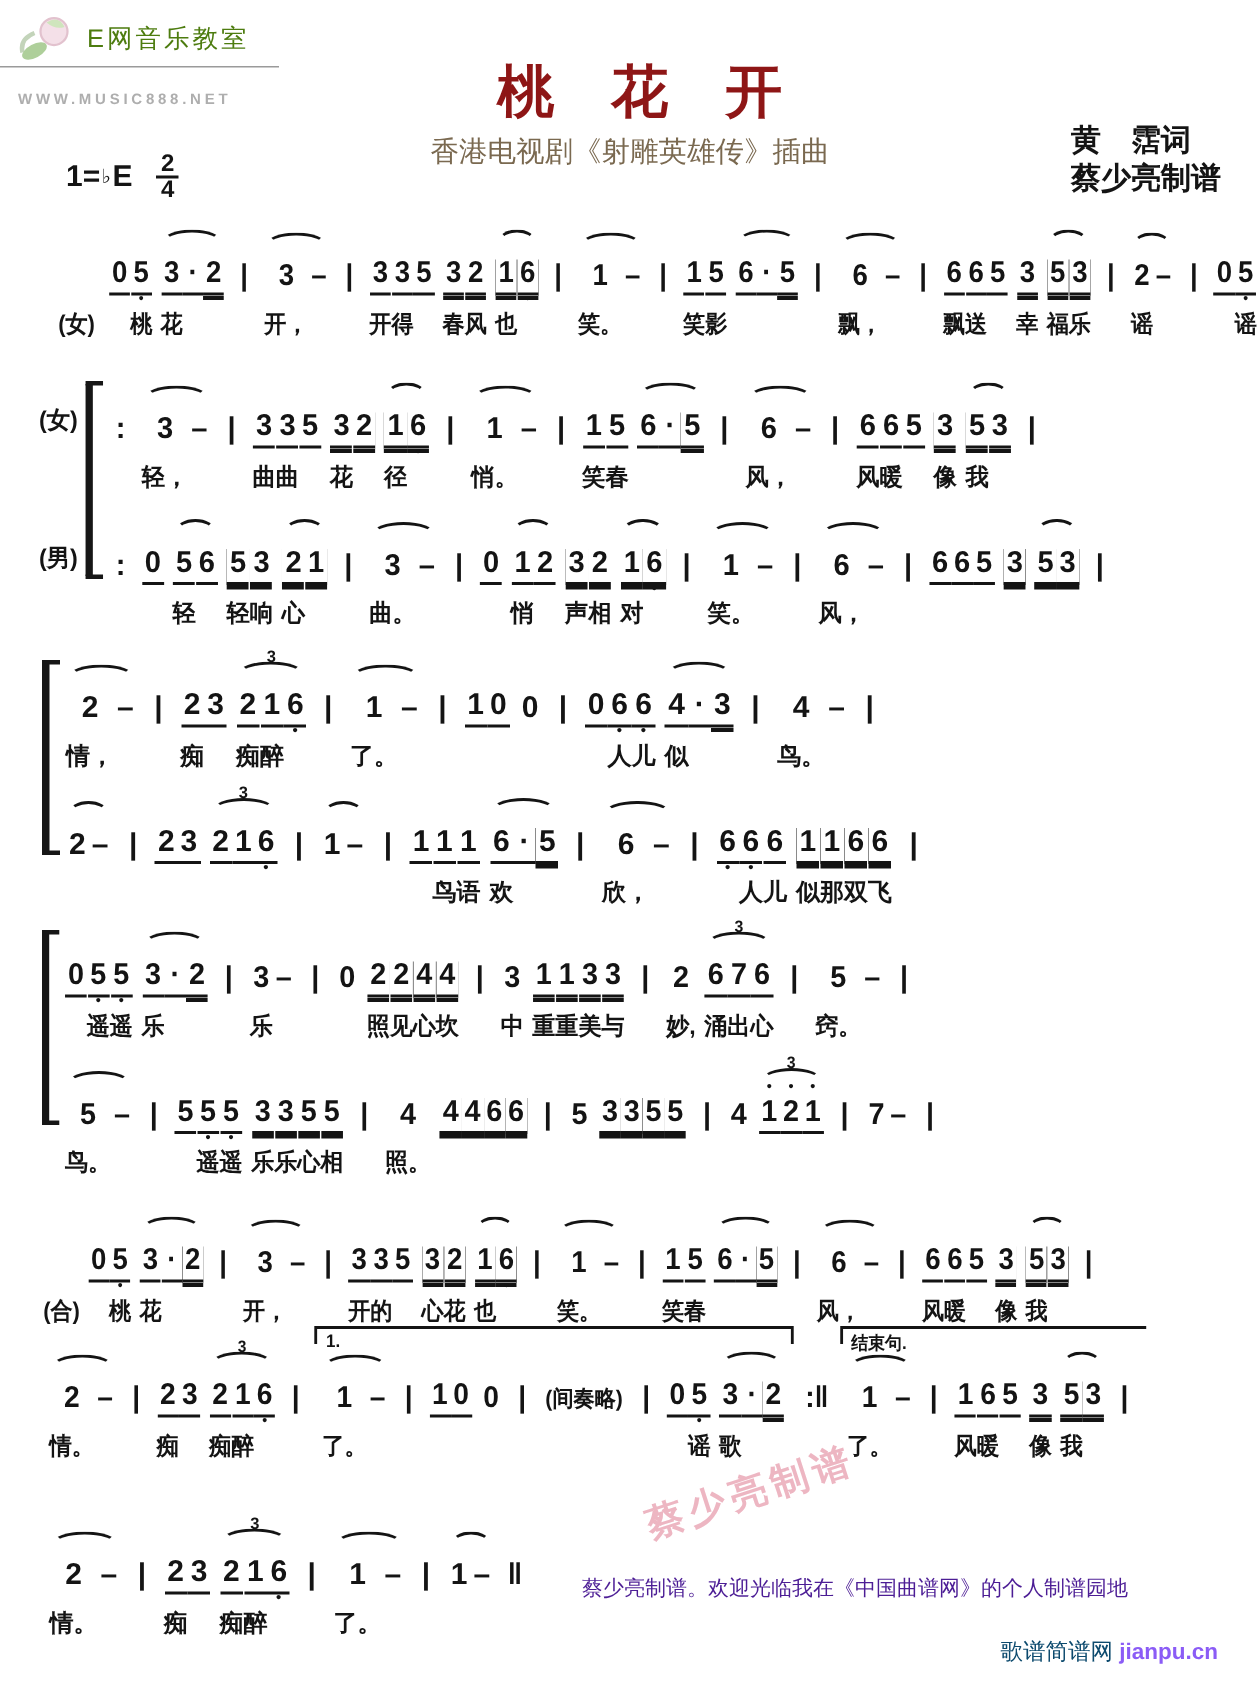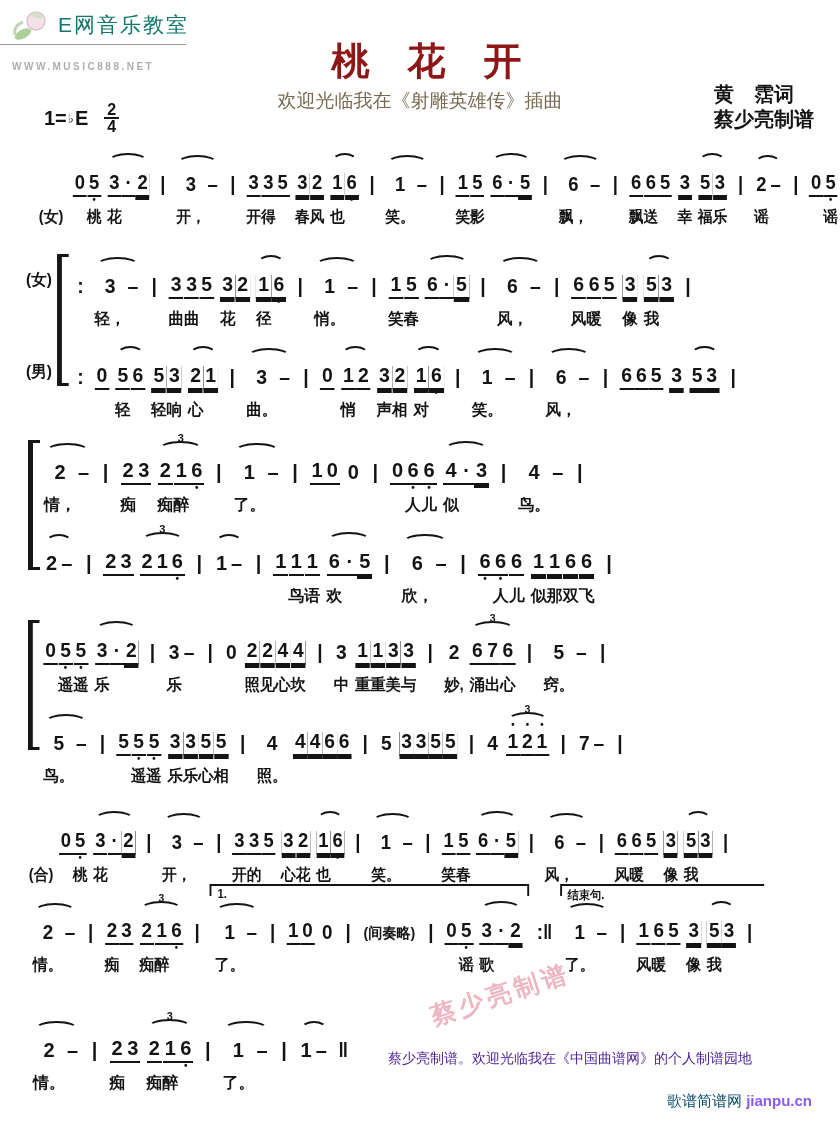--- a/index.html
+++ b/index.html
@@ -1,21 +1,21 @@
 <!DOCTYPE html>
 <html><head>
 <meta charset="utf-8">
 <style>
   html,body{margin:0;padding:0;background:#e8e8e8;}
   .page{width:840px;height:1126px;position:relative;background:#ffffff;overflow:hidden;
         font-family:"Liberation Sans","DejaVu Sans",sans-serif;color:#141414;margin:0 auto;}
   
   .logo{position:absolute;left:12px;top:8px;}
   .logo-row{display:flex;align-items:center;gap:4px;}
-  .logo-name{font-size:21px;color:#0f766e;letter-spacing:2px;font-weight:400;}
+  .logo-name{font-size:17px;color:#4d7c0f;letter-spacing:2px;font-weight:400;}
   .logo-line{width:186px;height:1px;background:#9a9a9a;margin:2px 0 4px -12px;}
   .logo-url{font-size:10px;letter-spacing:2.5px;color:#aeaeae;font-weight:bold;margin-top:16px;}
   .title{position:absolute;left:13px;right:0;top:36px;text-align:center;
          font-size:38px;font-weight:bold;color:#8e1616;}
   .subtitle{position:absolute;left:0;right:0;top:88px;text-align:center;
             font-size:19px;color:#7a6950;}
   .credits{position:absolute;right:26px;top:82px;font-size:20px;font-weight:bold;line-height:25px;}
   .keysig{position:absolute;left:44px;top:102px;font-size:20px;font-weight:bold;display:flex;align-items:center;}
   .keysig sup{font-size:13px;margin:0 1px;}
   .meter{display:inline-flex;flex-direction:column;align-items:center;margin-left:16px;
@@ -73,21 +73,21 @@
         <circle cx="24" cy="13" r="9" fill="#f4e0e8" stroke="#e2c2ce" stroke-width="1.5"></circle>
         <path d="M19 7 Q27 2 31 10 Q25 12 19 7 Z" fill="#cfe5bd"></path>
       </svg>
       <span class="logo-name">E网音乐教室</span>
     </div>
     <div class="logo-line"></div>
     <div class="logo-url">WWW.MUSIC888.NET</div>
   </div>
 
   <div class="title">桃　花　开</div>
-  <div class="subtitle">欢迎光临我在《射雕英雄传》插曲</div>
+  <div class="subtitle">香港电视剧《射雕英雄传》插曲</div>
 
   <div class="credits">
     <div>黄　霑词</div>
     <div>蔡少亮制谱</div>
   </div>
 
   <div class="keysig">
     <span>1=</span>
       <sup>♭</sup>
       <span>E</span>

